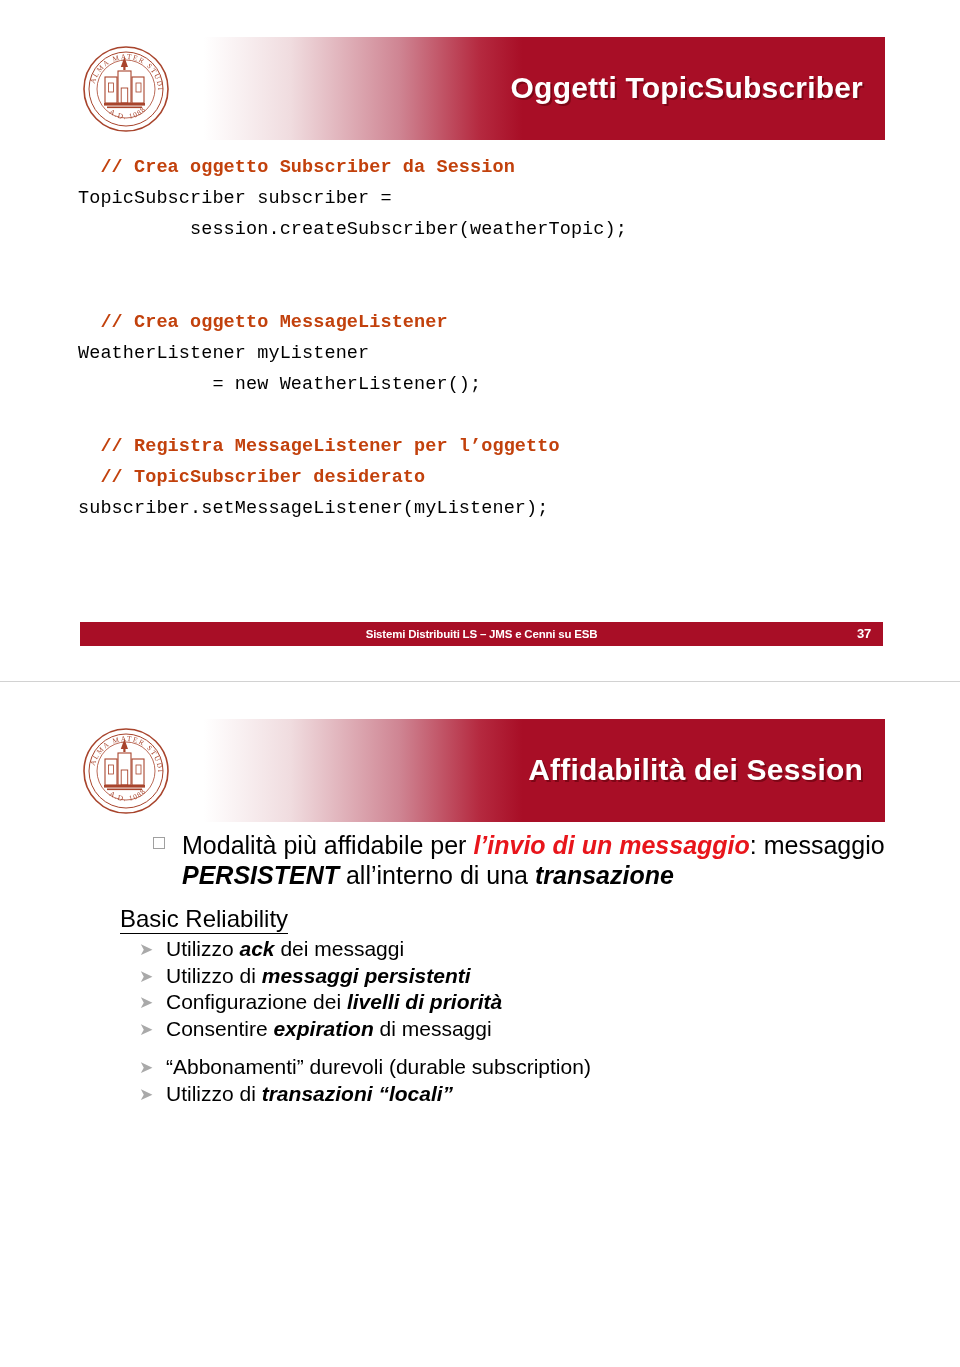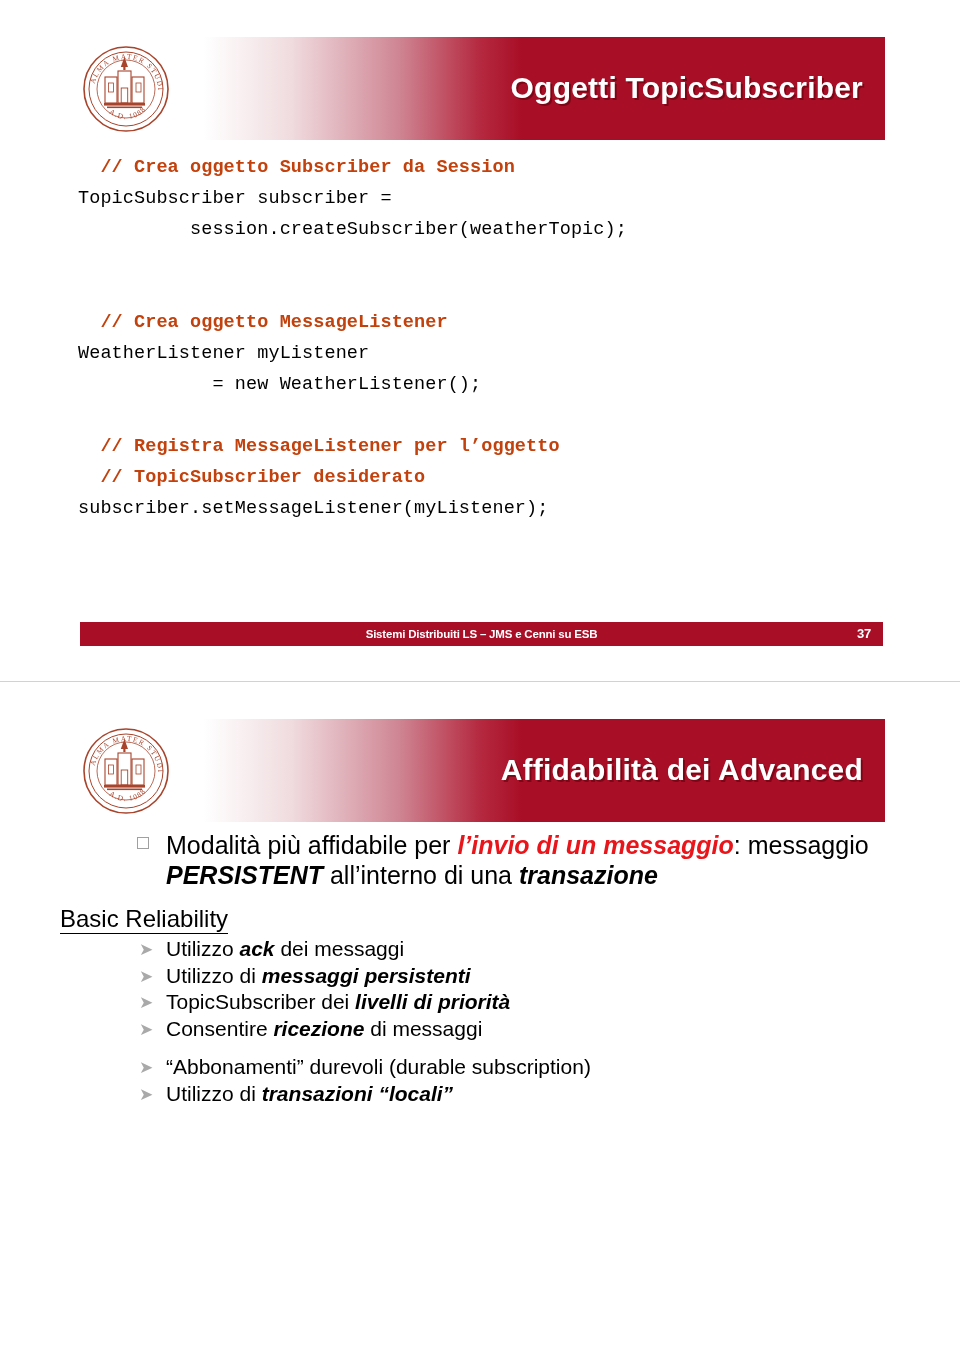--- a/index.html
+++ b/index.html
@@ -132,21 +132,21 @@
 
   
   .body-2 {
     position: absolute;
     left: 0;
     top: 148px;
     width: 960px;
   }
   .bullet-l1 {
     position: relative;
-    margin: 0 0 10px 0;
+    margin: 0 0 10px 16px;
     padding-left: 166px;
     padding-right: 70px;
     font-size: 25px;
     line-height: 30px;
     color: #000000;
   }
   .bullet-l1 .sq {
     position: absolute;
     left: 137px;
     top: 7px;
@@ -164,21 +164,21 @@
   }
   .bullet-l1 em.blk {
     color: #000000;
     font-style: italic;
     font-weight: bold;
   }
 
   .section-head {
     position: relative;
     margin: 14px 0 2px 0;
-    padding-left: 60px;
+    padding-left: 120px;
     font-size: 24px;
     line-height: 30px;
     color: #000000;
   }
   .section-head span {
     border-bottom: 1.6px solid #000;
     padding-bottom: 1px;
   }
 
   .bullet-l2 {
@@ -286,32 +286,32 @@
         <text font-family="Liberation Serif, serif" font-size="7.2" fill="#A8442C" letter-spacing="1.5">
           <textPath href="#arcTop2" startOffset="7%">ALMA MATER STUDIORUM</textPath>
         </text>
         <text font-family="Liberation Serif, serif" font-size="7.4" fill="#A8442C" letter-spacing="1.2">
           <textPath href="#arcBot2" startOffset="27%">A.D. 1088</textPath>
         </text>
       </svg>
     </div>
 
     <div class="header-title">
-      <span class="ttl-line">Affidabilità dei Advanced</span>
+      <span class="ttl-line">Affidabilità dei Session</span>
     </div>
   </div>
 
   <div class="body-2" id="body-2">
       <div class="bullet-l1">
         <span class="sq"></span>
         <span class="txt"><span>Modalità più affidabile per </span><em class="red">l’invio di un messaggio</em><span>: messaggio </span><em class="blk">PERSISTENT</em><span> all’interno di una </span><em class="blk">transazione</em></span>
       </div>
       <div class="section-head"><span>Basic Reliability</span></div>
       <div class="bullet-l2"><span class="arrow">➤</span><span><span>Utilizzo </span><em class="blk">ack</em><span> dei messaggi</span></span></div>
       <div class="bullet-l2"><span class="arrow">➤</span><span><span>Utilizzo di </span><em class="blk">messaggi persistenti</em></span></div>
-      <div class="bullet-l2"><span class="arrow">➤</span><span><span>TopicSubscriber dei </span><em class="blk">livelli di priorità</em></span></div>
-      <div class="bullet-l2"><span class="arrow">➤</span><span><span>Consentire </span><em class="blk">ricezione</em><span> di messaggi</span></span></div>
+      <div class="bullet-l2"><span class="arrow">➤</span><span><span>Configurazione dei </span><em class="blk">livelli di priorità</em></span></div>
+      <div class="bullet-l2"><span class="arrow">➤</span><span><span>Consentire </span><em class="blk">expiration</em><span> di messaggi</span></span></div>
       <div class="sec-gap"></div>
       <div class="bullet-l2"><span class="arrow">➤</span><span><span>“Abbonamenti” durevoli (durable subscription)</span></span></div>
       <div class="bullet-l2"><span class="arrow">➤</span><span><span>Utilizzo di </span><em class="blk">transazioni “locali”</em></span></div>
     </div>
 
 </div>
 
 </body></html>

